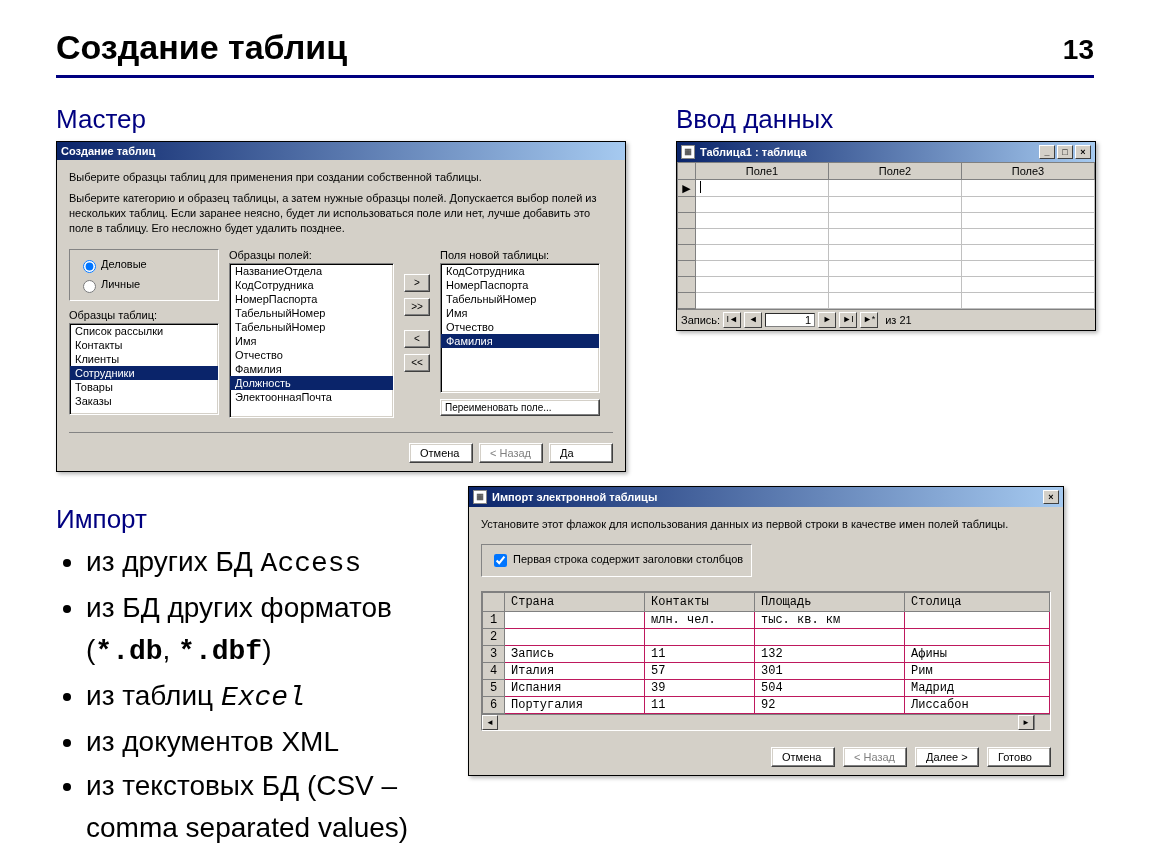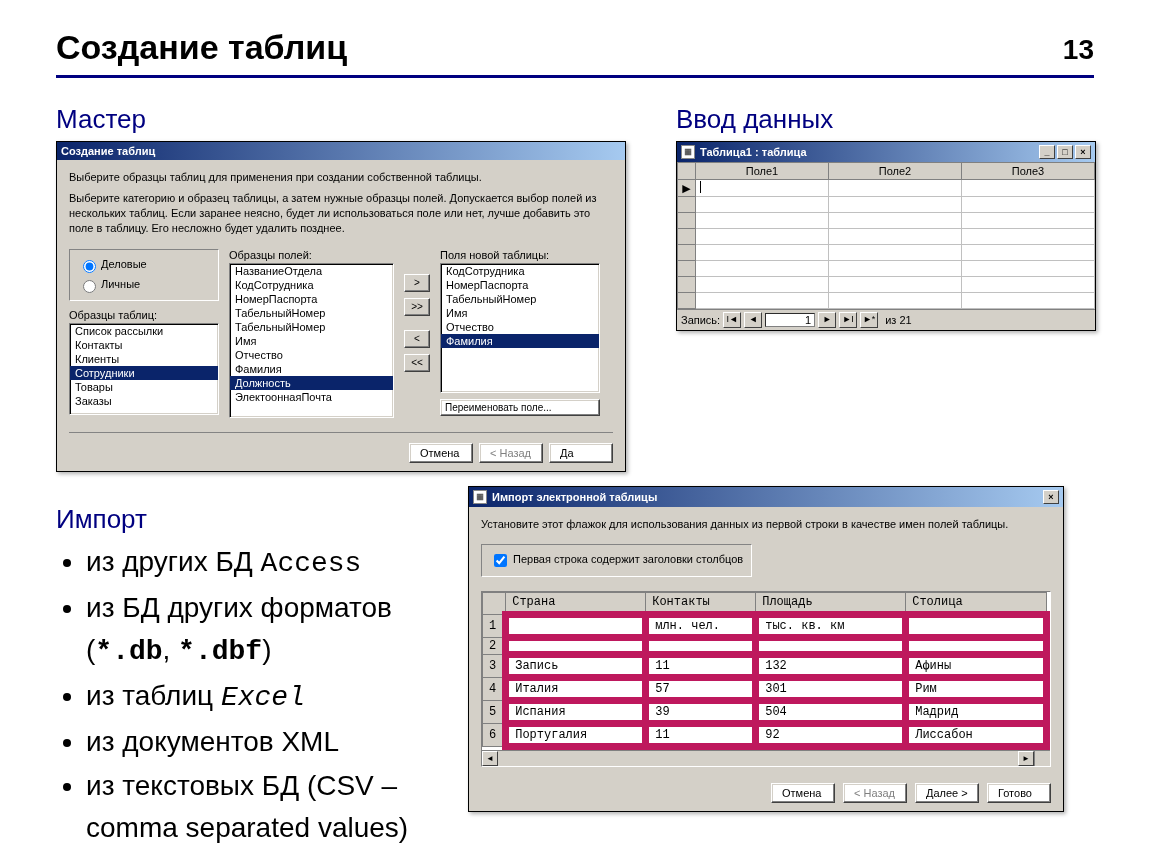--- a/index.html
+++ b/index.html
@@ -48,21 +48,21 @@
   .recnav { background:#d4d0c8; padding:2px 4px; font-size:11px; border-top:1px solid #808080; display:flex; align-items:center; gap:3px;}
   .navbtn { width:18px; height:16px; background:#d4d0c8; border:1px solid #404040; border-top-color:#fff; border-left-color:#fff; font-size:9px; text-align:center; line-height:13px;}
   .recinput { width:50px; background:#fff; border:1px inset #808080; text-align:right; padding:0 3px; font-size:11px;}
   
   
   .import-list { font-size:28px; line-height:1.5; padding-left:30px; margin-top:6px;}
   .import-list li { margin-bottom:2px;}
   
   .imptable { border-collapse:collapse; font-family:"Courier New",monospace; font-size:12px; background:#fff;}
   .imptable th { background:#d4d0c8; border:1px solid #808080; padding:2px 6px; font-weight:normal; font-family:"Courier New",monospace; text-align:left;}
-  .imptable td { border:7px solid #be185d; padding:1px 6px; height:17px;}
+  .imptable td { border:1px solid #be185d; padding:1px 6px; height:17px;}
   .imptable td.rn { background:#d4d0c8; border:1px solid #808080; text-align:center; width:20px;}
   
   .scrolltrack { background:#d4d0c8; border-top:1px solid #808080; height:16px; display:flex; align-items:stretch;}
   .scrollbtn { width:16px; background:#d4d0c8; border:1px solid #404040; border-top-color:#fff; border-left-color:#fff; font-size:8px; text-align:center; line-height:13px;}
   .scrollbar { flex:1; background:#d4d0c8; position:relative;}
   
   .checkbox-row { font-size:11px; padding:6px 8px; border:1px solid #848484; border-right-color:#fff; border-bottom-color:#fff; display:inline-block;}
   .checkbox-row input { vertical-align:middle; margin-right:6px;}
 </style>
 </head>

